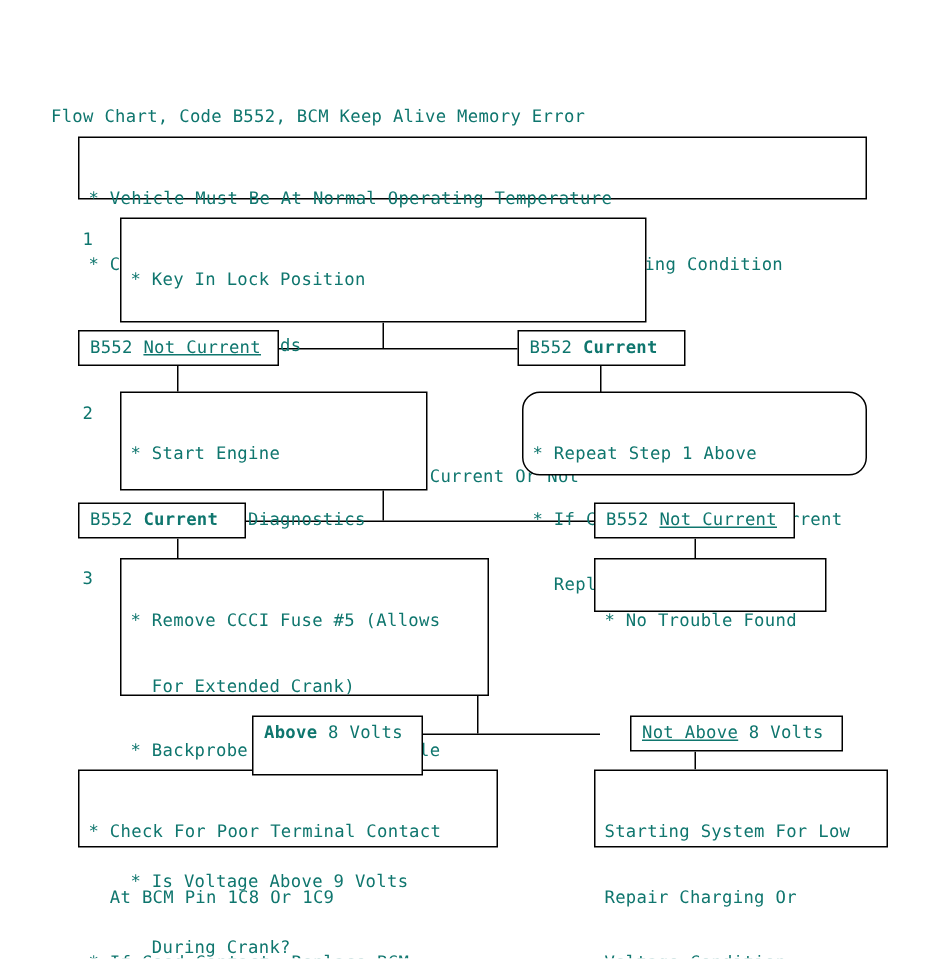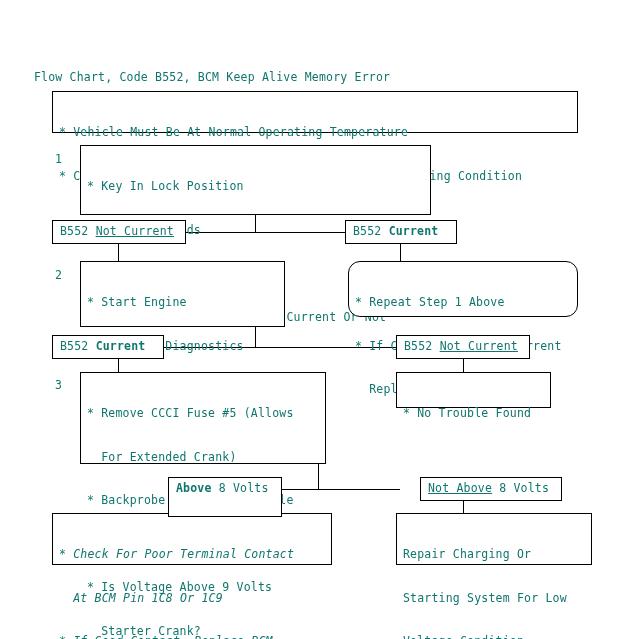--- a/index.html
+++ b/index.html
@@ -127,42 +127,42 @@
   <div class="vline" style="left:118px; top:359px; height:14px;"></div>
   <div class="vline" style="left:463px; top:359px; height:14px;"></div>
 
   <div class="step-num" style="left:55px; top:378px;">3</div>
   <div class="box" style="left:80px; top:372px; width:246px; height:92px;">
     <span class="bullet-line">* Remove CCCI Fuse #5 (Allows</span>
     <span class="bullet-line">  For Extended Crank)</span>
     <span class="bullet-line">* Backprobe BCM Pin 1C8 while</span>
     <span class="bullet-line">  Engine Is Cranking</span>
     <span class="bullet-line">* Is Voltage Above 9 Volts</span>
-    <span class="bullet-line">  Starter Crank?</span>
+    <span class="bullet-line">  During Crank?</span>
   </div>
 
   <div class="box" style="left:396px; top:372px; width:155px; height:36px;">
     <span class="bullet-line">* No Trouble Found</span>
   </div>
 
   <div class="vline" style="left:318px; top:464px; height:25px;"></div>
   <div class="hline" style="left:280px; top:489px; width:120px;"></div>
 
   <div class="label-box" style="left:168px; top:477px; width:114px; height:40px;"><span class="b">Above</span><span> 8 Volts</span></div>
 
   <div class="label-box" style="left:396px; top:477px; width:142px; height:24px;margin-left:24px;"><span class="u">Not Above</span><span> 8 Volts</span></div>
 
   <div class="vline" style="left:225px; top:501px; height:12px;"></div>
   <div class="vline" style="left:463px; top:501px; height:12px;"></div>
 
-  <div class="box" style="left:52px; top:513px; width:280px; height:52px;font-style:italic;">
+  <div class="box" style="left:52px; top:513px; width:280px; height:52px;">
     <span class="bullet-line">* Check For Poor Terminal Contact</span>
     <span class="bullet-line">  At BCM Pin 1C8 Or 1C9</span>
     <span class="bullet-line">* If Good Contact, Replace BCM</span>
   </div>
 
   <div class="box" style="left:396px; top:513px; width:196px; height:52px;">
+    <span class="bullet-line">Starting System For Low</span>
     <span class="bullet-line">Repair Charging Or</span>
-    <span class="bullet-line">Starting System For Low</span>
     <span class="bullet-line">Voltage Condition</span>
   </div>
 
 </div>
 
 </body></html>

